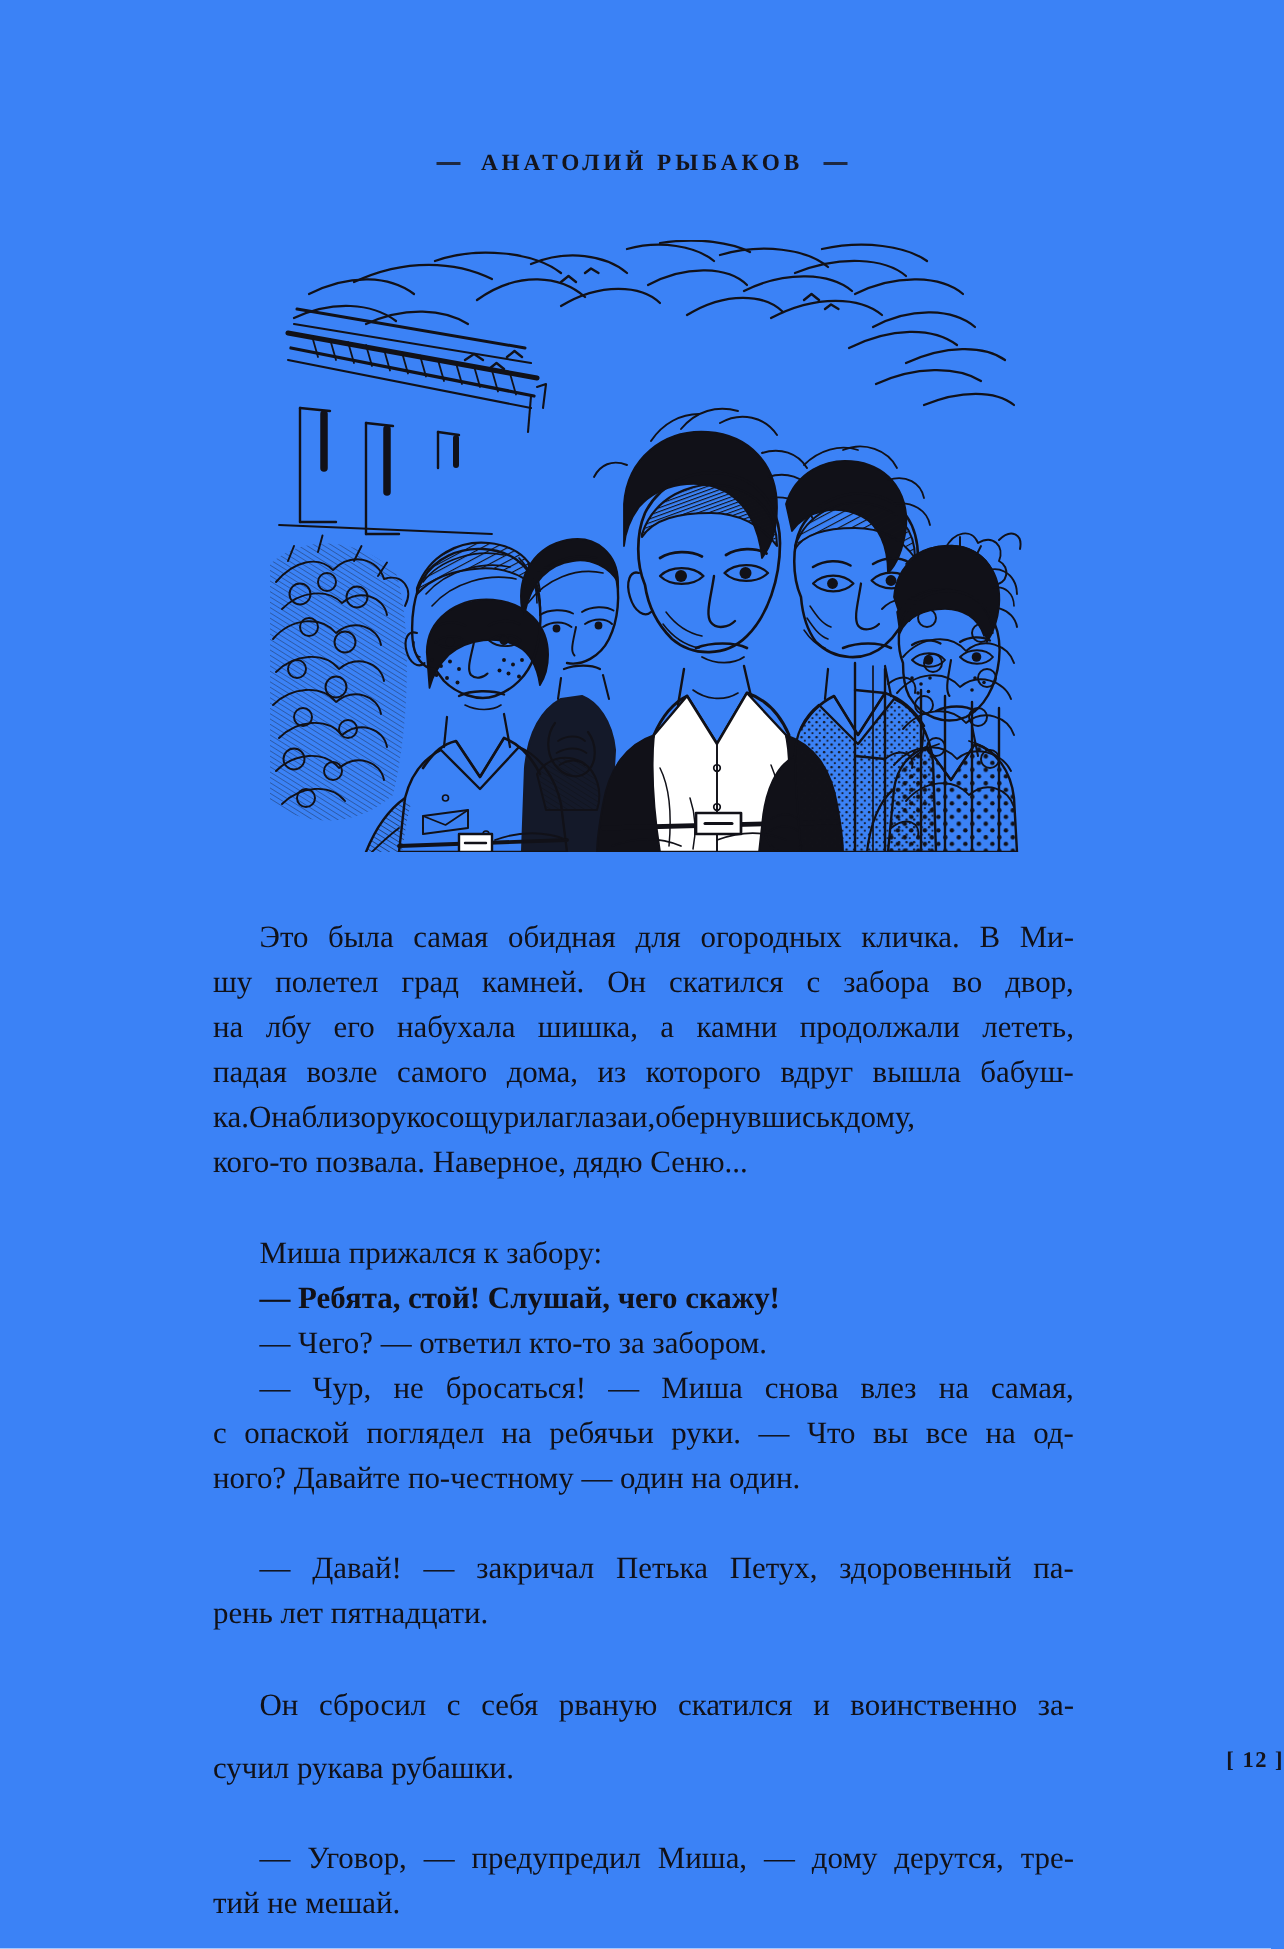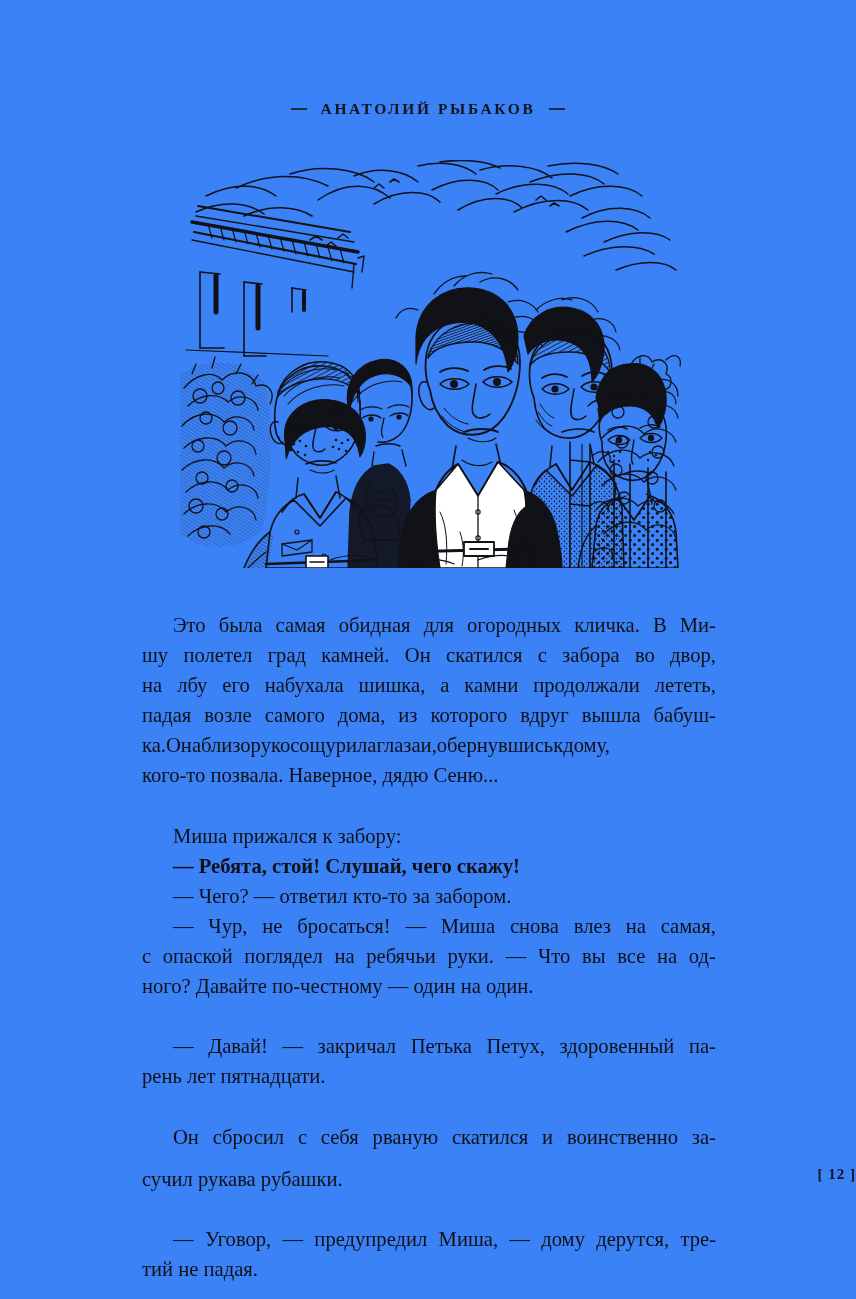--- a/index.html
+++ b/index.html
@@ -620,21 +620,21 @@
         <span style="display: block; white-space: nowrap;">рень лет пятнадцати.</span>
       </p>
 
     <p class="para-indent">
         <span style="display: flex; white-space: pre; justify-content: space-between; padding-left: 31px;"><span>Он</span><span>сбросил</span><span>с</span><span>себя</span><span>рваную</span><span>скатился</span><span>и</span><span>воинственно</span><span>за-</span></span>
         <span style="display: block; white-space: nowrap; margin-top: 12px;">сучил рукава рубашки.</span>
       </p>
 
     <p class="para-indent">
         <span style="display: flex; white-space: pre; justify-content: space-between; padding-left: 31px;"><span>—</span><span>Уговор,</span><span>—</span><span>предупредил</span><span>Миша,</span><span>—</span><span>дому</span><span>дерутся,</span><span>тре-</span></span>
-        <span style="display: block; white-space: nowrap;">тий не падая.</span>
+        <span style="display: block; white-space: nowrap;">тий не мешай.</span>
       </p>
 
     <p class="para-indent noj">
         <span style="display: block; white-space: nowrap; padding-left: 31px;">— Ладно, ладно, слезай!</span>
       </p>
 
   </div>
 
   <div class="folio">
     <span class="bracket">[</span>

